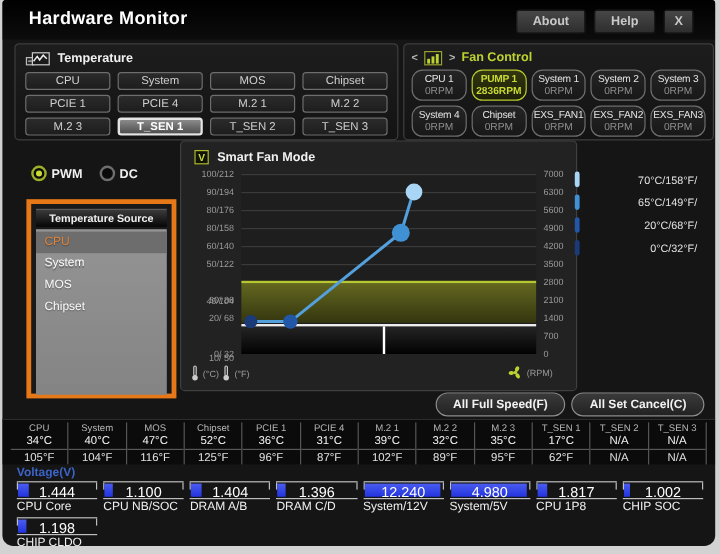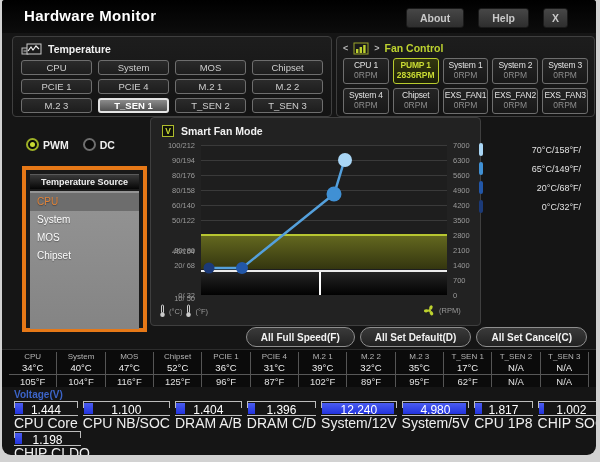--- a/index.html
+++ b/index.html
@@ -2,36 +2,36 @@
 <html><head>
 <meta charset="utf-8">
 <style>
   html,body{margin:0;padding:0;}
   body{width:600px;height:462px;background:#d2d2d2;font-family:"Liberation Sans",sans-serif;overflow:hidden;position:relative;}
   *{box-sizing:border-box;}
   .window{position:absolute;left:2px;right:4px;top:0;bottom:7px;background:#151515;border-radius:3px 3px 9px 9px;overflow:hidden;}
   
   .titlebar{position:absolute;left:0;right:0;top:0;height:33px;background:linear-gradient(#000,#0c0c0c);}
   .title{position:absolute;left:22px;top:7px;color:#fff;font-size:15px;font-weight:600;letter-spacing:.3px;}
-  .tb-buttons{position:absolute;right:28px;top:8px;display:flex;gap:14px;padding-left:23px;}
+  .tb-buttons{position:absolute;right:18px;top:8px;display:flex;gap:7px;padding-left:23px;}
   .tb-btn{height:20px;padding:0 13px;background:linear-gradient(#474747,#2e2e2e);border:1px solid #1a1a1a;border-radius:3px;color:#c9c9c9;font-size:10.5px;font-weight:bold;display:flex;align-items:center;justify-content:center;}
   .tb-btn.close{padding:0 8px;}
   
   .panel{position:absolute;border:1px solid #3f3f3f;border-radius:4px;background:linear-gradient(#1d1d1d,#131313);}
   #temp-panel{left:10px;top:36px;width:320px;height:81px;padding:4px 8px;}
   #fan-panel{left:334px;top:36px;width:259px;height:81px;padding:3px 6px;}
   .sec-head{display:flex;align-items:center;gap:5px;height:16px;}
   .sec-title{color:#f0f0f0;font-size:10.5px;font-weight:bold;}
   #fan-panel .sec-title{color:#bdd22f;}
   .chev{color:#b9b9b9;font-size:9px;font-weight:bold;line-height:1;}
   #temp-grid{display:grid;grid-template-columns:repeat(4,1fr);gap:4px 6px;margin-top:3px;}
   .t-btn{height:15px;background:linear-gradient(#2b2b2b,#1d1d1d);border:1px solid #6e6e6e;border-radius:3px;color:#cfcfcf;font-size:9.5px;display:flex;align-items:center;justify-content:center;}
   .t-btn.sel{background:linear-gradient(#8b8b8b,#4f4f4f);border:2px solid #e4e4e4;color:#fff;font-weight:bold;}
   #fan-grid{display:grid;grid-template-columns:repeat(5,1fr);gap:4px;margin-top:2px;}
-  .f-btn{height:26px;background:linear-gradient(#242424,#181818);border:1px solid #6e6e6e;border-radius:3px;display:flex;flex-direction:column;align-items:center;justify-content:center;line-height:1.15;}
+  .f-btn{height:26px;background:linear-gradient(#242424,#181818);border:1px solid #6e6e6e;border-radius:9px;display:flex;flex-direction:column;align-items:center;justify-content:center;line-height:1.15;}
   .f-name{color:#e2e2e2;font-size:8.5px;letter-spacing:-.2px;}
   .f-rpm{color:#8e8e8e;font-size:8.5px;}
   .f-btn.sel{border:1px solid #b9cc2e;background:linear-gradient(#33360f,#1d2008);}
   .f-btn.sel .f-name,.f-btn.sel .f-rpm{color:#c8da33;font-weight:bold;}
   
   .radio-row{position:absolute;left:24px;top:138px;display:flex;align-items:center;gap:14px;}
   .radio{display:flex;align-items:center;gap:4px;}
   .rdot{width:13px;height:13px;border-radius:50%;border:2px solid #6e6e6e;background:#0a0a0a;position:relative;}
   .radio.sel .rdot{border-color:#9db027;}
   .radio.sel .rdot::after{content:"";position:absolute;left:2px;top:2px;width:5px;height:5px;border-radius:50%;background:#c8da33;}
@@ -79,21 +79,21 @@
   #volt-title{position:absolute;left:12px;top:389px;color:#3c64c8;font-size:10px;font-weight:bold;}
   #volt-row1{position:absolute;left:12px;top:401px;right:10px;display:flex;gap:5px;}
   #volt-row2{position:absolute;left:12px;top:431px;width:67px;}
   .rail{flex:1;}
   .gauge{position:relative;height:15px;border-top:1px solid #bdbdbd;border-bottom:1px solid #bdbdbd;}
   .gauge::before,.gauge::after{content:"";position:absolute;top:0;width:1px;height:6px;background:#bdbdbd;}
   .gauge::before{left:0;}
   .gauge::after{right:0;}
   .vbar{position:absolute;left:1px;top:1px;height:11px;background:linear-gradient(#4a5cf0,#1726cf);}
   .vval{position:absolute;left:0;right:0;top:1px;text-align:center;color:#fff;font-size:12px;z-index:2;}
-  .vname{color:#efefef;font-size:14px;line-height:12px;margin-top:1px;white-space:nowrap;}
+  .vname{color:#efefef;font-size:10px;line-height:12px;margin-top:1px;white-space:nowrap;}
   .icon-svg{display:block;}
 </style>
 </head>
 <body>
 
 <div class="window">
 
   <div class="titlebar">
     <div class="title">Hardware Monitor</div>
     <div class="tb-buttons">
@@ -308,21 +308,20 @@
       </div>
       <div class="lg-row">
         <div class="lg-swatch" style="background: rgb(27, 58, 120);"></div>
         <span class="lg-label">0°C/32°F/</span>
         <span class="lg-pct">20%</span>
       </div>
     </div>
 
   <div id="footer-btns">
       <div class="ft-btn">All Full Speed(F)</div>
-      <div class="ft-btn">All Set Default(D)</div>
       <div class="ft-btn">All Set Cancel(C)</div>
     </div>
 
   <div id="status">
       <div class="st-col">
         <div class="st-name">CPU</div>
         <div class="st-c">34°C</div>
         <div class="st-f">105°F</div>
       </div>
       <div class="st-col">

